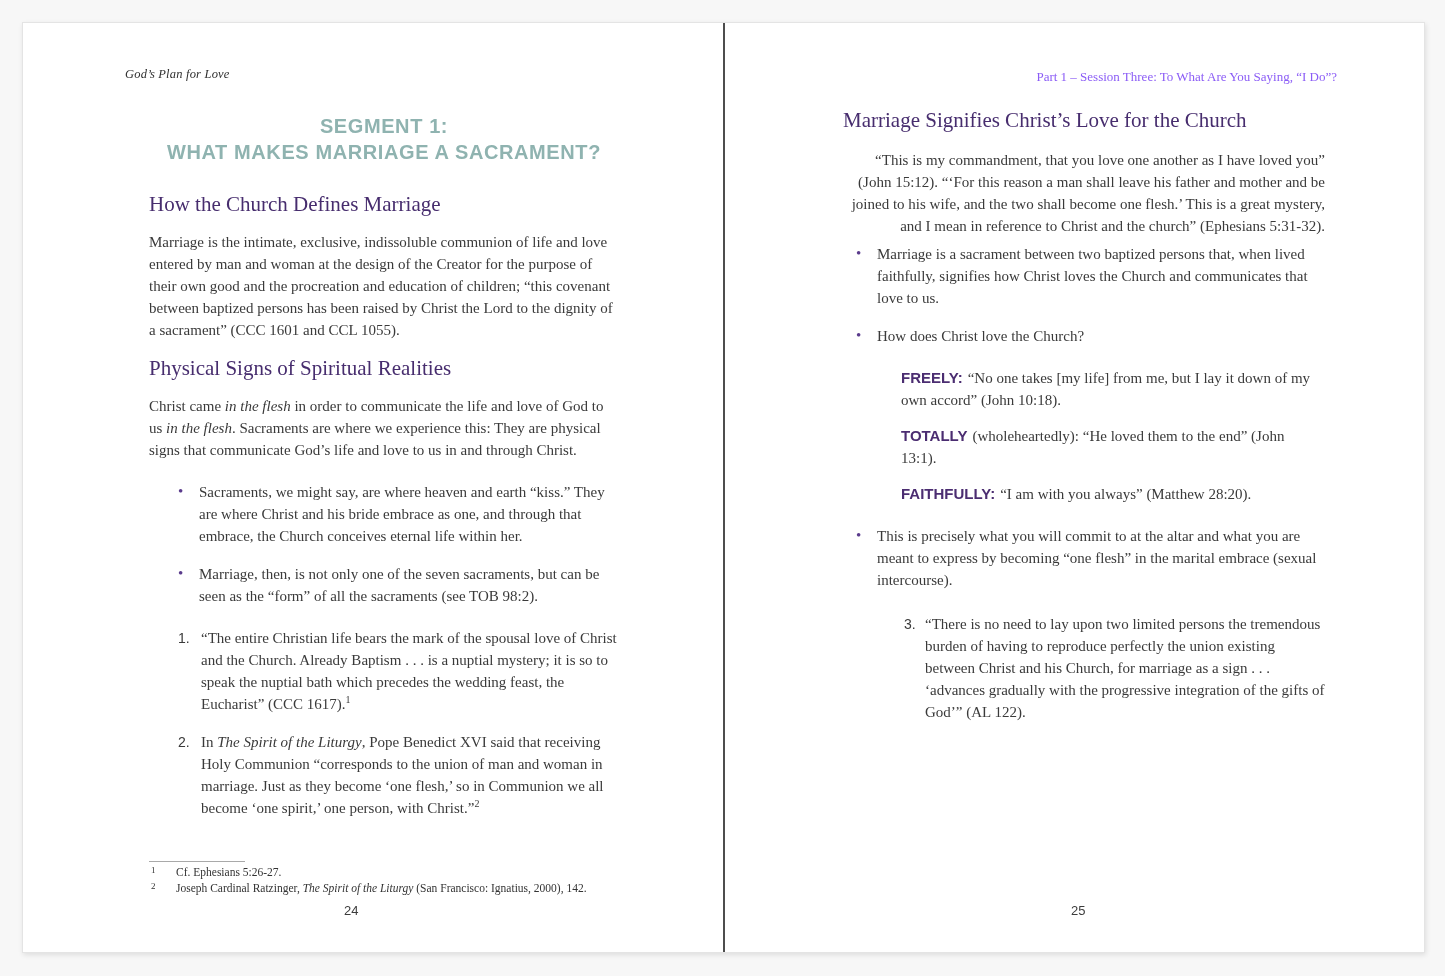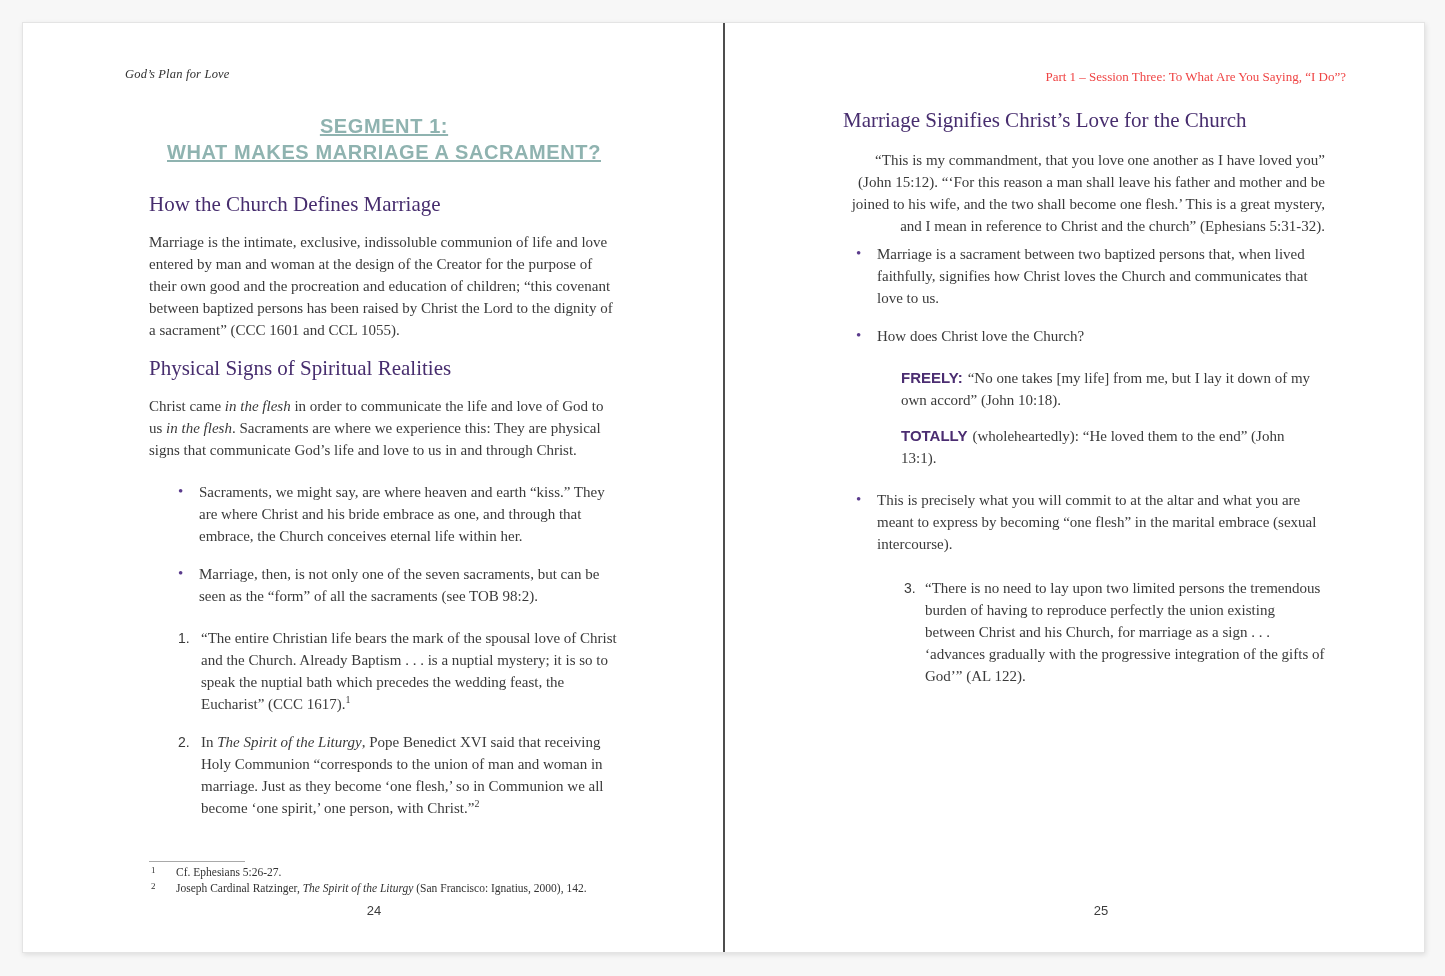--- a/index.html
+++ b/index.html
@@ -21,34 +21,33 @@
     position:absolute;left:700px;top:0;bottom:0;width:2px;
     background:#4d4d4d;
   }
   
   .rh-left{
     position:absolute;left:102px;top:44px;
     font-style:italic;font-size:12.5px;color:#2f2f2f;
     letter-spacing:.2px;
   }
   .rh-right{
-    position:absolute;right:78px;top:46px;
-    font-size:13px;color:#ef4444;
+    position:absolute;right:87px;top:46px;
+    font-size:13px;color:#8b5cf6;
   }
   
   .col{position:absolute;top:84px;color:#3a3a3a;font-size:15px;line-height:22px;}
   .col-left{left:126px;width:470px;}
   .col-right{left:820px;width:482px;}
   .segment-title{
     font-family:"Liberation Sans", sans-serif;
     font-weight:bold;font-size:20px;line-height:26px;
     letter-spacing:.6px;text-align:center;
     color:#8fb3b0;
     margin:6px 0 26px 0;
-    text-decoration:underline;
   }
   h2.section-heading{
     font-family:"Liberation Serif", serif;
     font-weight:normal;font-size:21px;line-height:26px;
     color:#472d6e;
     margin:0 0 14px 0;
   }
   .gap-top{margin-top:32px;}
   p.body{margin:0 0 14px 0;}
   .it{font-style:italic;}
@@ -80,21 +79,21 @@
     border-top:1px solid #a9a9a9;
   }
   .footnotes{
     position:absolute;left:126px;top:842px;width:470px;
     font-size:11.5px;line-height:15px;color:#333;
   }
   .footnote{position:relative;padding-left:27px;margin-bottom:1px;}
   .footnote .fn-ref{position:absolute;left:2px;top:-2px;font-size:9px;}
   
   .pagenum{
-    position:absolute;top:880px;width:60px;text-align:center;
+    position:absolute;top:880px;width:60px;
     font-family:"Liberation Sans", sans-serif;
     font-size:13px;color:#3c3c3c;
   }
   .pagenum-left{left:321px;}
   .pagenum-right{left:1048px;}
 </style>
 </head>
 <body>
 
 <div class="sheet">
@@ -165,20 +164,23 @@
       <span class="dot">•</span>
       <span>How does Christ love the Church?</span>
     </div>
 
     <div class="def" style="margin-top:20px;">
       <span class="def-label">FREELY:</span><span>“No one takes [my life] from me, but I lay it down of my own accord” (John 10:18).</span>
     </div>
     <div class="def">
       <span class="def-label">TOTALLY</span><span>(wholeheartedly): “He loved them to the end” (John 13:1).</span>
     </div>
+    <div class="def">
+      <span class="def-label">FAITHFULLY:</span><span>“I am with you always” (Matthew 28:20).</span>
+    </div>
 
     <div class="bullet" style="margin-top:20px;">
       <span class="dot">•</span>
       <span>This is precisely what you will commit to at the altar and what you are meant to express by becoming “one flesh” in the marital embrace (sexual intercourse).</span>
     </div>
 
     <div class="numbered">
       <span class="num">3.</span>
       <span>“There is no need to lay upon two limited persons the tremendous burden of having to reproduce perfectly the union existing between Christ and his Church, for marriage as a sign . . . ‘advances gradually with the progressive integration of the gifts of God’” (AL 122).</span>
     </div>

